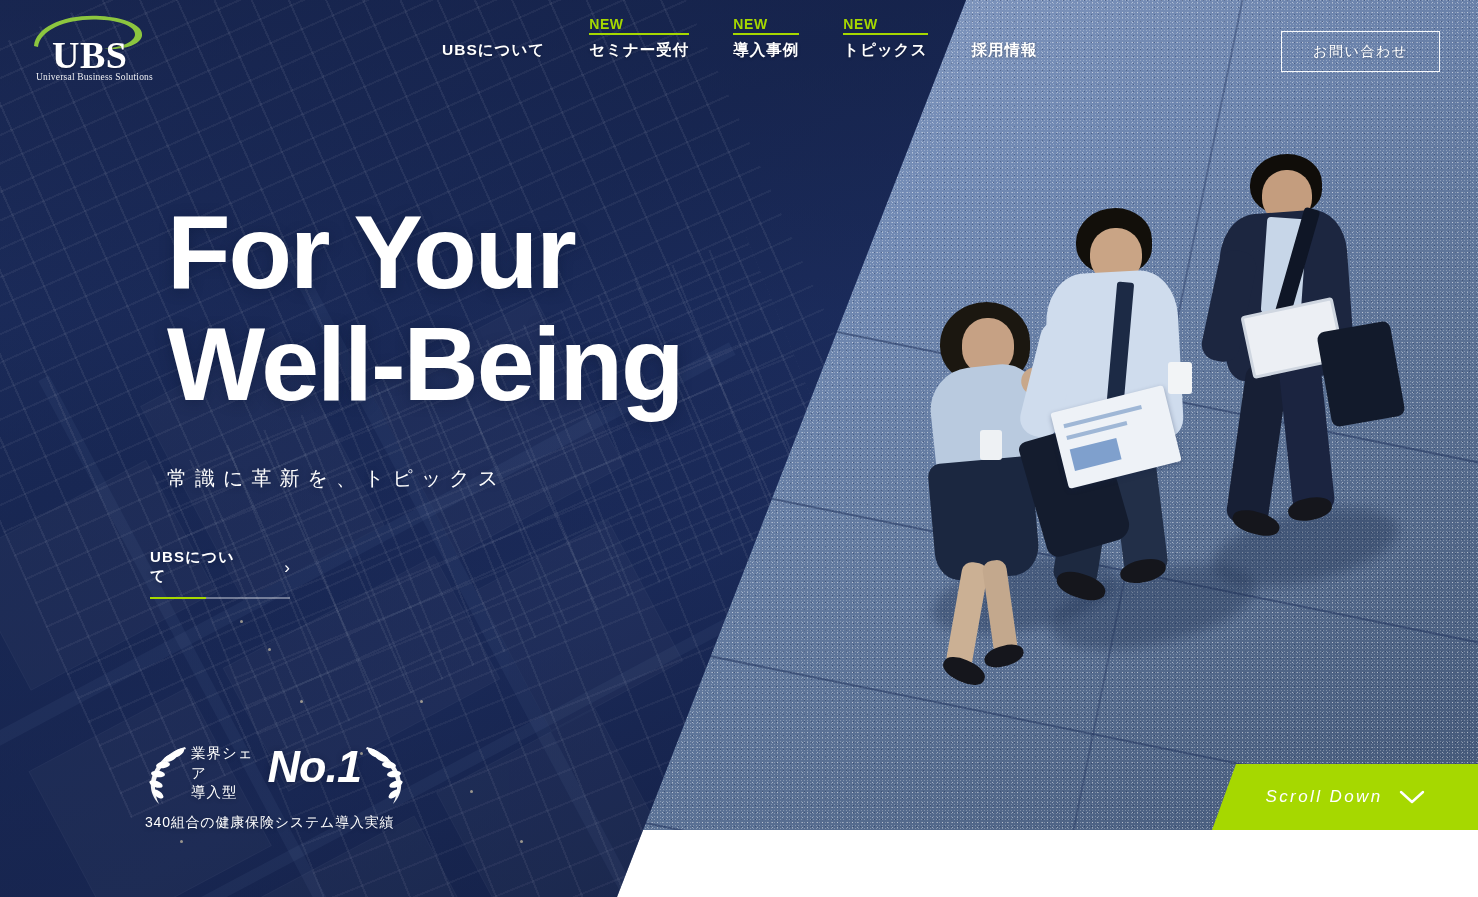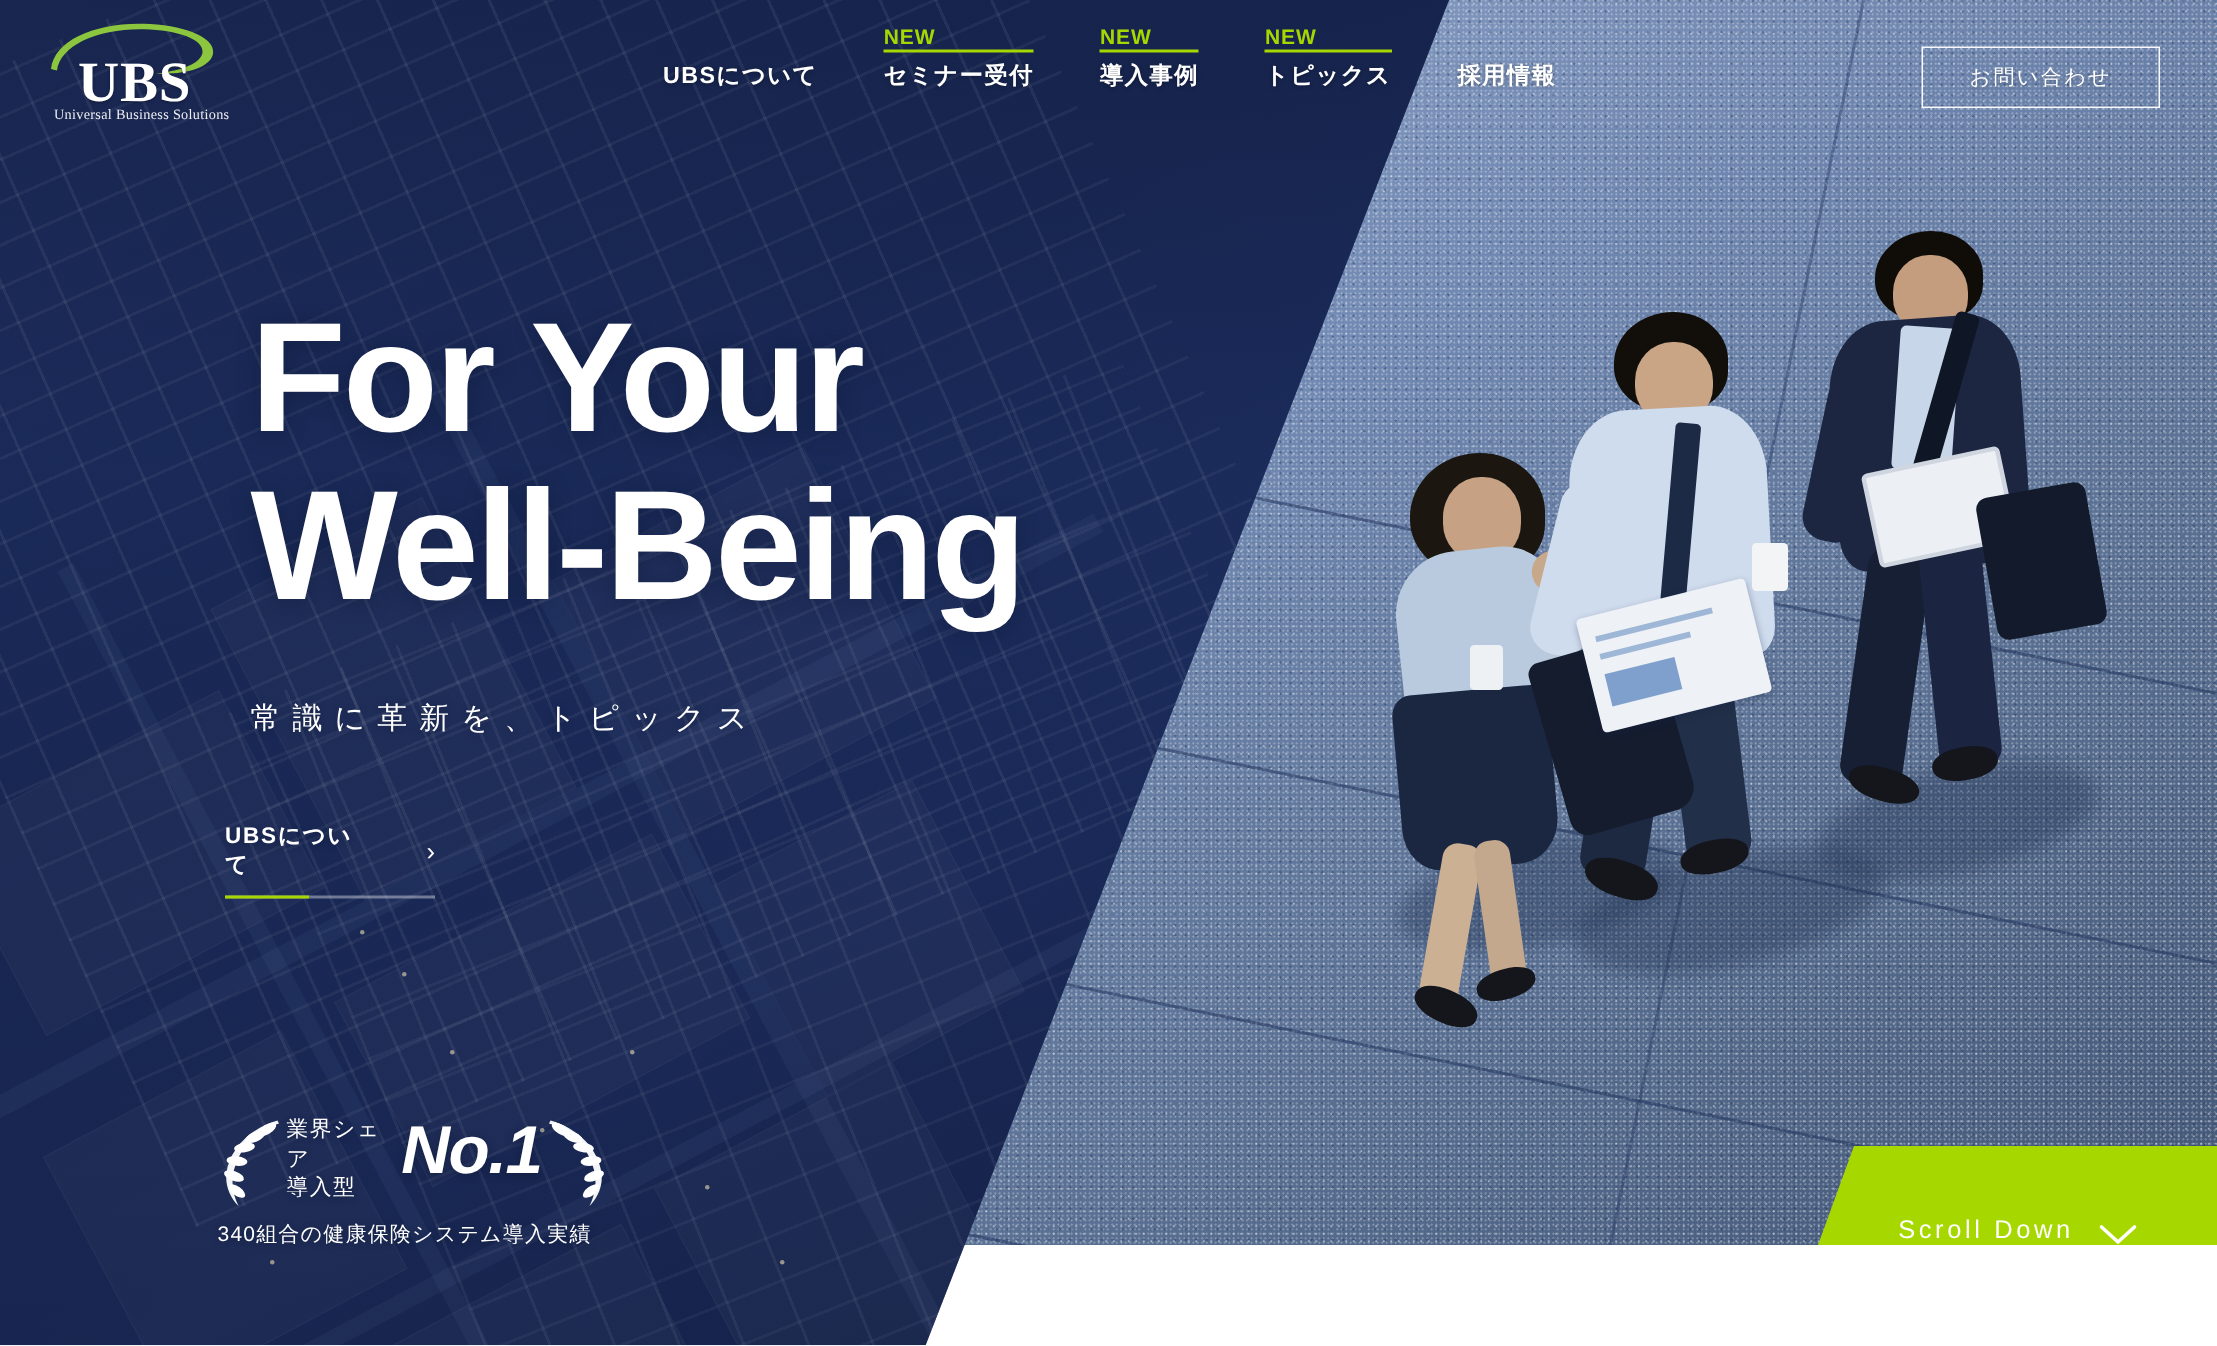--- a/index.html
+++ b/index.html
@@ -342,22 +342,22 @@
   }
 
   
   .scroll-down {
     position: absolute;
     left: 1212px; top: 764px;
     width: 266px; height: 66px;
     z-index: 35;
     background: #a6d800;
     clip-path: polygon(24px 0, 266px 0, 266px 66px, 0 66px);
-    display: flex; align-items: flex-end; justify-content: center;
-    text-decoration: none; cursor: pointer;
+    display: flex; align-items: center; justify-content: center;
+    text-decoration: none; cursor: pointer; font-style: italic;
   }
   .scroll-down span {
     font-size: 17px; color: #ffffff; letter-spacing: 2.4px; font-weight: 400;
   }
   .scroll-chev { margin-left: 16px; display: inline-block; }
 </style>
 </head>
 <body>
 
 <div id="page">

